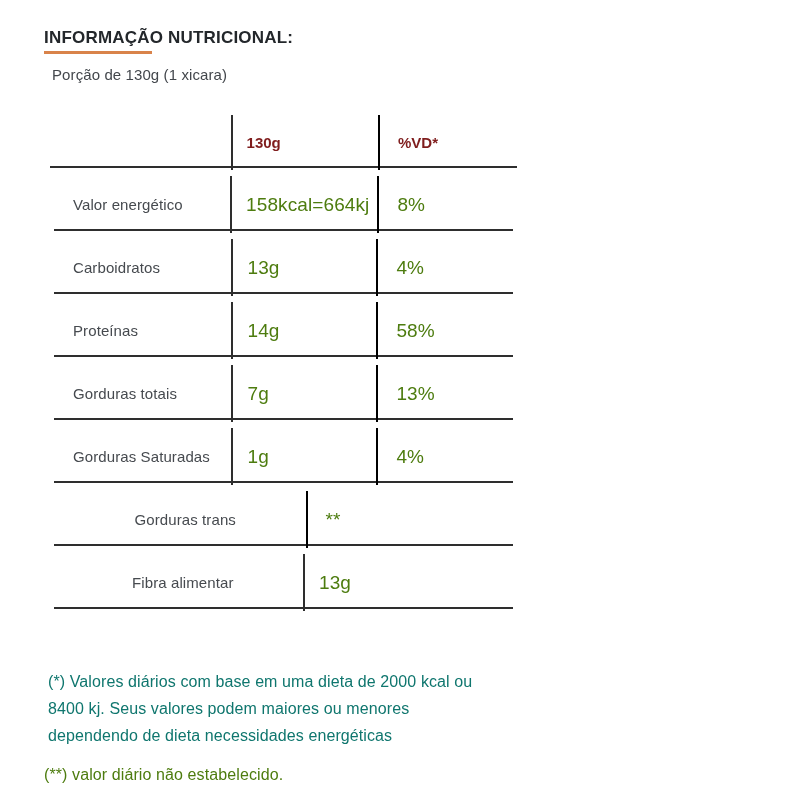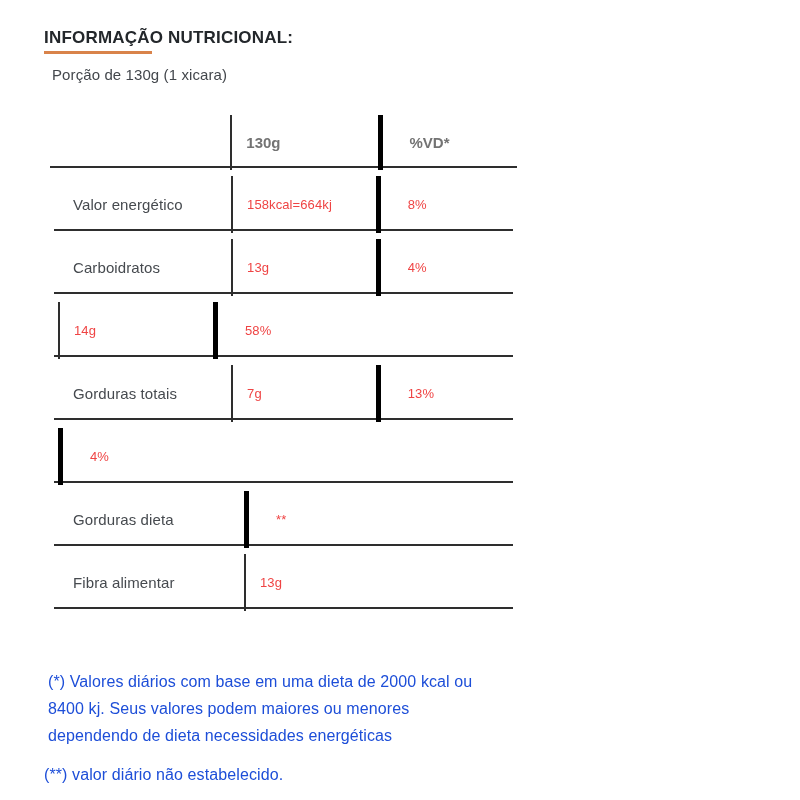--- a/index.html
+++ b/index.html
@@ -24,38 +24,38 @@
     position: absolute; left: 36px; top: 50px;
     font-size: 15px; color: #43474c; letter-spacing: 0.1px;
   }
 
   .ntable {
     position: absolute; left: 30px; top: 91px;
     width: 467px;
   }
   .trow { display: flex; width: 100%; border-bottom: 2px solid #2e2e2e; }
   .trow.header { height: 57px; }
-  .trow.body-row { height: 59px; }
+  .trow.body-row { height: 59px; justify-content: center; }
   .cell { display: flex; align-items: center; height: 100%; }
   .c-label  { width: 178px; padding-left: 15px; }
   .c-amount { width: 147px; padding-left: 14px; border-left: 2px solid #2e2e2e; }
-  .c-vd     { width: 142px; padding-left: 27px; border-left: 5px solid #000000; }
+  .c-vd     { width: 142px; padding-left: 18px; border-left: 2px solid #000000; }
 
-  .trow.header .cell { font-weight: 700; font-size: 15px; color: #737373; }
+  .trow.header .cell { font-weight: 700; font-size: 15px; color: #7f1d1d; }
   .trow.header .c-label { border: none; }
   .body-row .c-label { font-size: 15px; color: #464a4f; letter-spacing: 0.1px; }
-  .body-row .c-amount, .body-row .c-vd { font-size: 13px; color: #ef4444; letter-spacing: 0.1px; }
+  .body-row .c-amount, .body-row .c-vd { font-size: 19px; color: #4d7c0f; letter-spacing: 0.1px; }
 
   .footnote1 {
     position: absolute; left: 28px; top: 650px; width: 500px;
-    font-size: 16px; line-height: 23px; color: #1d4ed8; letter-spacing: 0.1px;
+    font-size: 16px; line-height: 23px; color: #0f766e; letter-spacing: 0.1px;
   }
   .footnote2 {
     position: absolute; left: 28px; top: 750px; width: 500px;
-    font-size: 16px; color: #1d4ed8; letter-spacing: 0.1px;
+    font-size: 16px; color: #4d7c0f; letter-spacing: 0.1px;
   }
   .fline { display: block; }
 </style>
 </head>
 <body>
 
 <div class="sheet">
 
   <div class="title">INFORMAÇÃO NUTRICIONAL:</div>
   <div class="title-underline"></div>
@@ -72,33 +72,36 @@
           <div class="cell c-label">Valor energético</div>
           <div class="cell c-amount">158kcal=664kj</div>
           <div class="cell c-vd">8%</div>
         </div>
         <div class="trow body-row">
           <div class="cell c-label">Carboidratos</div>
           <div class="cell c-amount">13g</div>
           <div class="cell c-vd">4%</div>
         </div>
         <div class="trow body-row">
+          <div class="cell c-label">Proteínas</div>
           <div class="cell c-amount">14g</div>
           <div class="cell c-vd">58%</div>
         </div>
         <div class="trow body-row">
           <div class="cell c-label">Gorduras totais</div>
           <div class="cell c-amount">7g</div>
           <div class="cell c-vd">13%</div>
         </div>
         <div class="trow body-row">
+          <div class="cell c-label">Gorduras Saturadas</div>
+          <div class="cell c-amount">1g</div>
           <div class="cell c-vd">4%</div>
         </div>
         <div class="trow body-row">
-          <div class="cell c-label">Gorduras dieta</div>
+          <div class="cell c-label">Gorduras trans</div>
           <div class="cell c-vd">**</div>
         </div>
         <div class="trow body-row">
           <div class="cell c-label">Fibra alimentar</div>
           <div class="cell c-amount">13g</div>
         </div>
       </div>
   </div>
 
   <div class="footnote1">

